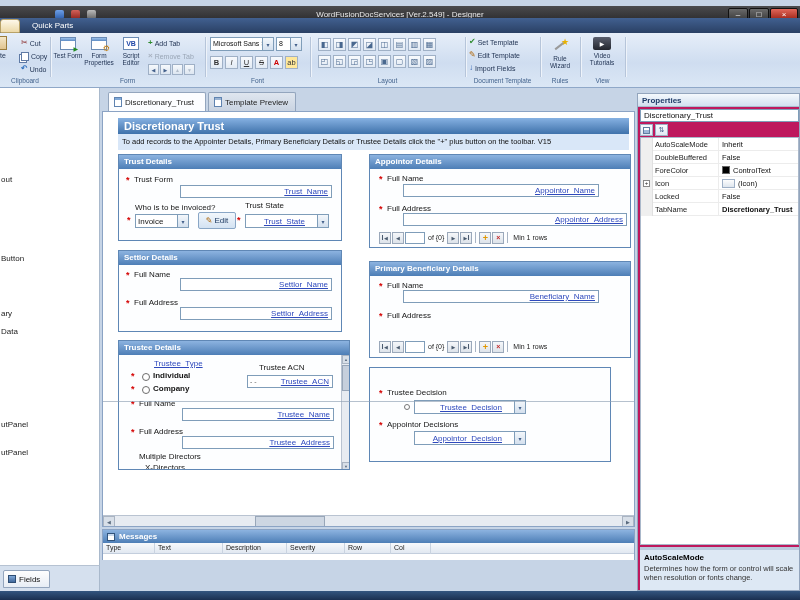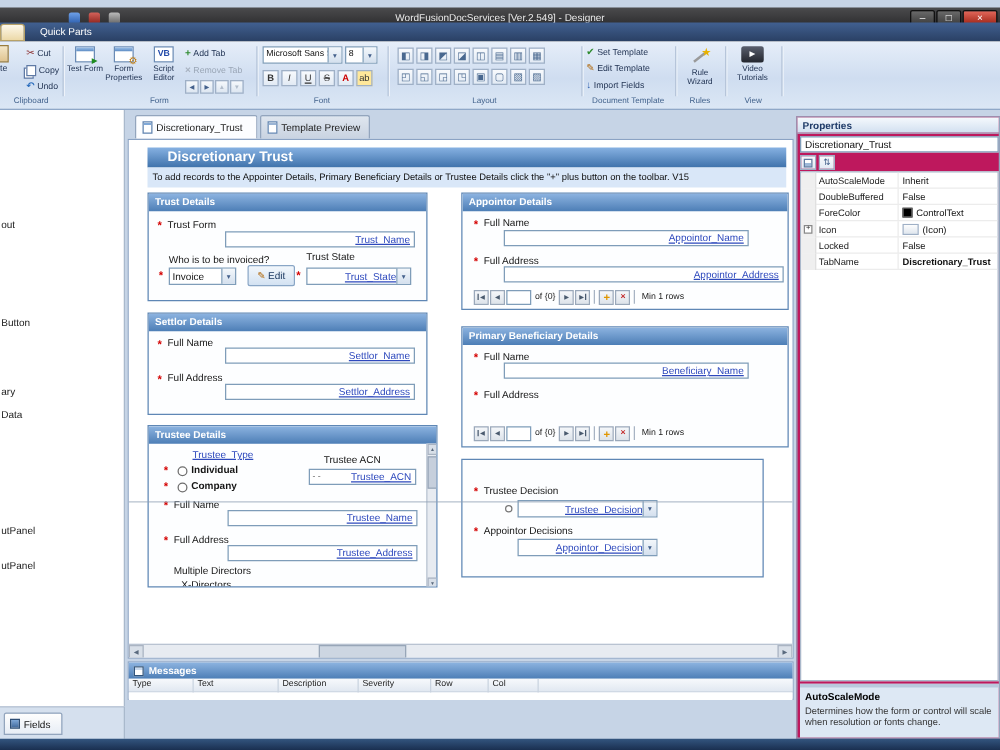--- a/index.html
+++ b/index.html
@@ -62,32 +62,32 @@
 .frag{position:absolute;left:1px;font-size:8px;color:#222;white-space:nowrap}
 .leftstrip-bottom{background:#d5e0ee;border-top:1px solid #b6c2d2;border-right:1px solid #a9b9cc}
 .fieldstab{position:absolute;left:3px;top:4px;width:47px;height:18px;background:linear-gradient(#fefefe,#e7edf5);border:1px solid #93a5bd;border-radius:2px 2px 0 0;display:flex;align-items:center;gap:3px;padding-left:4px;font-size:8px}
 .ftic{width:8px;height:8px;background:linear-gradient(#7fa8d8,#41699c);border:1px solid #2d4d74}
 
 .doctab{display:flex;align-items:center;gap:3px;padding-left:5px;font-size:8px;color:#222;background:linear-gradient(#dfe6ef,#c9d3e1);border:1px solid #93a5bd;border-bottom:none;border-radius:2px 2px 0 0}
 .doctab.active{background:#fcfdff}
 .dtic{width:8px;height:10px;background:#fff;border:1px solid #5f83b0;box-shadow:inset 0 2px 0 #7fa8d8}
 .dtic.prev{box-shadow:inset 0 2px 0 #9ab4d4}
 .canvas{background:#fff;border:1px solid #8ba3c4;overflow:hidden}
-.formheader{background:linear-gradient(180deg,#86b1e2,#3f72ab);color:#fff;font-size:11px;font-weight:bold;line-height:16px;padding-left:16px;position:absolute}
+.formheader{background:linear-gradient(180deg,#86b1e2,#3f72ab);color:#fff;font-size:11px;font-weight:bold;line-height:16px;padding-left:6px;position:absolute}
 .instr{background:#d9e7f8;font-size:7.5px;line-height:16px;padding-left:4px;color:#101010;white-space:nowrap;overflow:hidden;position:absolute}
 .grp{border:1px solid #5f87b5;background:#fdfeff;overflow:hidden;position:absolute}
 .grp-h{height:14px;background:linear-gradient(180deg,#8cb3e0,#4d7eb6);color:#fff;font-weight:bold;font-size:8px;line-height:14px;padding-left:5px}
 .lbl{position:absolute;font-size:8px;white-space:nowrap;color:#151515}
 .b{font-weight:bold}
 .bluelbl{position:absolute;font-size:8px;color:#2e49bd;text-decoration:underline;white-space:nowrap}
 .req{position:absolute;color:#d40000;font-weight:bold;font-size:9px}
 .tb{position:absolute;border:1px solid #7f9db9;background:#fff;display:flex;align-items:center;justify-content:flex-end;padding-right:3px}
 .val{font-size:8px;color:#2e49bd;text-decoration:underline;white-space:nowrap}
 .ccombo{position:absolute;border:1px solid #7f9db9;background:#fff;display:flex}
-.cc-val{flex:1;display:flex;align-items:center;justify-content:flex-end;padding-right:0;overflow:hidden}
+.cc-val{flex:1;display:flex;align-items:center;justify-content:flex-end;padding-right:12px;overflow:hidden}
 .cc-val.left{justify-content:flex-start;padding-left:2px}
 .cc-plain{font-size:8px;color:#151515;white-space:nowrap}
 .radio{position:absolute;width:8px;height:8px;border:1px solid #6d6d6d;border-radius:50%;background:#fff}
 .smallcircle{position:absolute;width:6px;height:6px;border:1px solid #777;border-radius:50%;background:#fff}
 .editbtn{position:absolute;display:flex;align-items:center;justify-content:center;gap:2px;background:linear-gradient(#f2f7fc,#d3e2f2);border:1px solid #89a6c6;border-radius:2px;font-size:8px;color:#15335c}
 .editbtn .pen{color:#b06a10;font-size:8px}
 .acnfield{position:absolute;border:1px solid #7f9db9;background:#fff;display:flex;align-items:center}
 .acn-mask{font-size:7px;color:#666;padding-left:2px}
 .acn-val{flex:1;display:flex;justify-content:flex-end;padding-right:3px}
 .nav{display:flex;align-items:center;gap:1px;height:13px;position:absolute}

